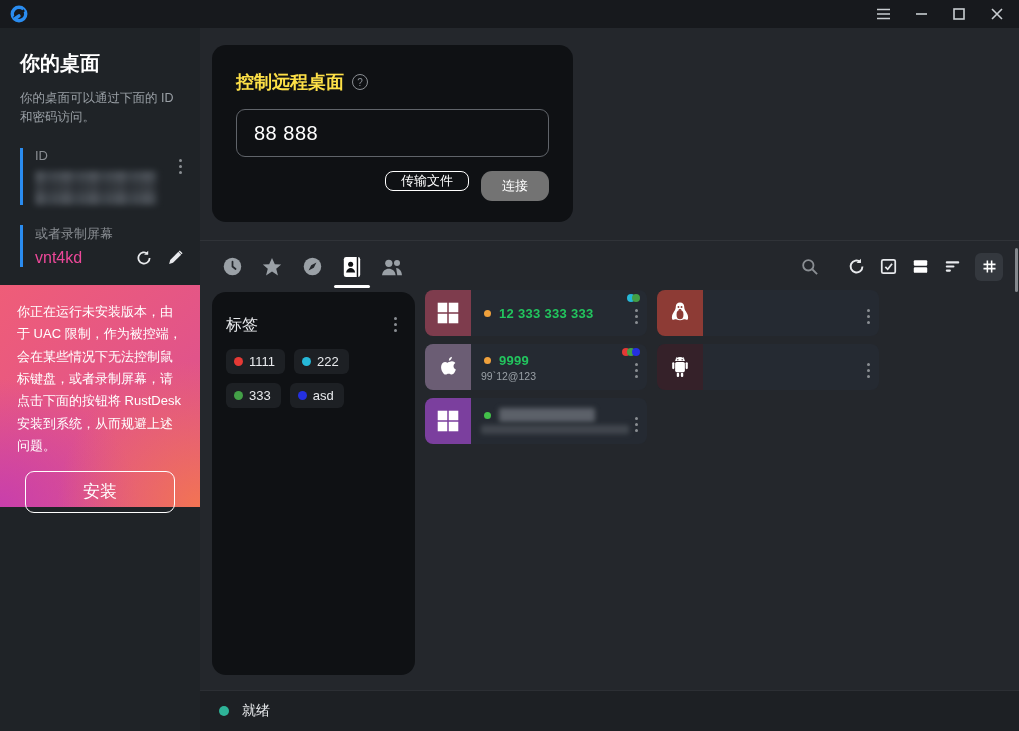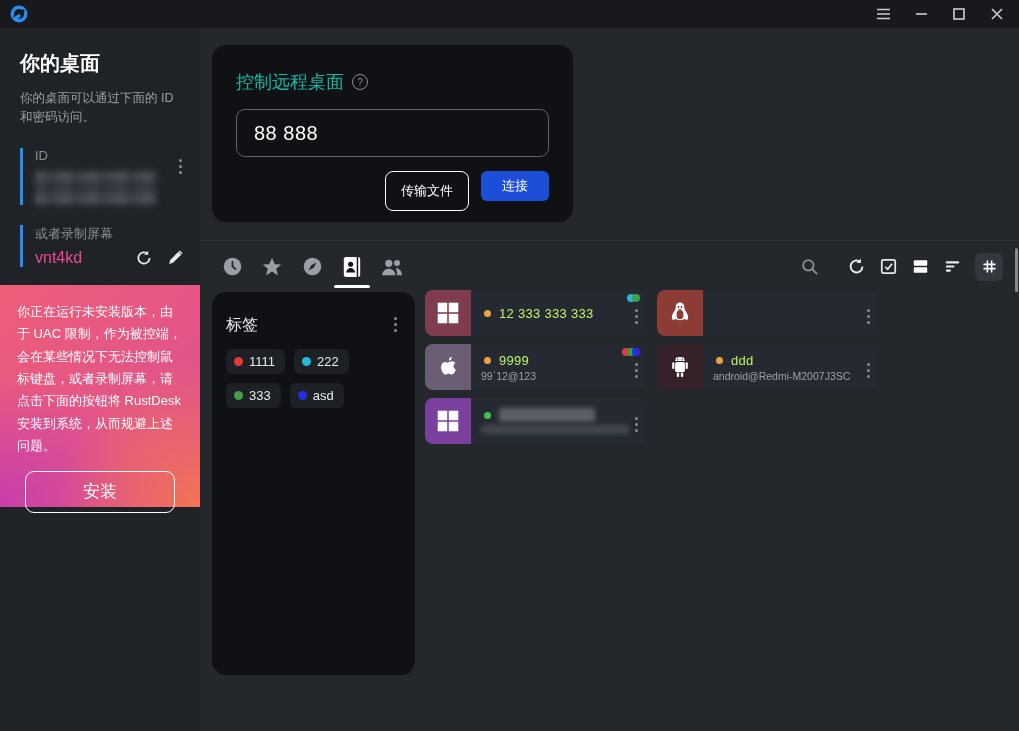--- a/index.html
+++ b/index.html
@@ -41,27 +41,27 @@
       radial-gradient(120% 100% at 0% 100%, rgba(197,60,176,.9) 0%, rgba(197,60,176,0) 58%),
       linear-gradient(135deg,#ef5d78 0%,#d94f94 100%);
     padding:16px 17px 0;}
   .install-text{font-size:13px;line-height:1.72;}
   .install-btn{display:block;margin:13px auto 0;width:150px;height:42px;background:transparent;
     border:1px solid #fff;border-radius:9px;color:#fff;font-size:17px;cursor:pointer;}
 
   
   .connect-card{position:absolute;left:12px;top:17px;width:361px;height:177px;background:#0f1114;border-radius:14px;padding:25px 24px 0;}
   .cc-title-row{display:flex;align-items:center;gap:8px;}
-  .cc-title{color:#14b8a6;font-size:18px;font-weight:400;}
+  .cc-title{color:#fde047;font-size:18px;font-weight:700;}
   .help-circle{width:16px;height:16px;border:1.5px solid #8a8e93;border-radius:50%;color:#8a8e93;
     font-size:10px;display:flex;align-items:center;justify-content:center;cursor:pointer;}
   .cc-input-wrap{margin-top:15px;height:48px;border:1px solid #60646a;border-radius:9px;display:flex;align-items:center;padding:0 15px;}
   .cc-input{flex:1;background:transparent;border:none;outline:none;color:#fff;font-size:20px;letter-spacing:.5px;}
   .cc-btn-row{margin-top:14px;display:flex;justify-content:flex-end;gap:12px;}
-  .btn-outline{height:40px;padding:0 15px;background:transparent;border:1px solid #fff;border-radius:8px;color:#fff;font-size:13px;cursor:pointer;}
+  .btn-outline{height:20px;padding:0 15px;background:transparent;border:1px solid #fff;border-radius:8px;color:#fff;font-size:13px;cursor:pointer;}
   .btn-primary{height:30px;padding:0 21px;border:none;border-radius:6px;color:#fff;font-size:13px;cursor:pointer;}
 
   
   .tabbar{position:absolute;top:212px;left:0;right:0;height:52px;border-top:1px solid #303338;display:flex;align-items:center;padding-left:12px;}
   .tab{position:relative;width:40px;height:52px;display:flex;align-items:center;justify-content:center;cursor:pointer;}
   .tab svg{display:block;}
   .tab .underline{position:absolute;bottom:5px;left:2px;width:36px;height:3px;background:#fff;border-radius:2px;}
   .toolbar{margin-left:auto;display:flex;align-items:center;gap:13px;padding-right:16px;}
   .tool{display:flex;align-items:center;justify-content:center;cursor:pointer;}
   .tool.search{margin-right:14px;}
@@ -78,21 +78,21 @@
   .chip .dot{width:9px;height:9px;border-radius:50%;}
   .chip .lbl{color:#e8eaed;font-size:13px;}
 
   
   .peer-grid{position:absolute;left:225px;top:262px;width:456px;display:grid;grid-template-columns:222px 222px;gap:8px 10px;}
   .peer-card{position:relative;height:46px;background:#252a32;border-radius:8px;display:flex;cursor:pointer;}
   .pc-icon{width:46px;height:46px;border-radius:8px 0 0 8px;flex:none;display:flex;align-items:center;justify-content:center;}
   .pc-body{flex:1;min-width:0;display:flex;flex-direction:column;justify-content:center;padding:0 22px 0 10px;}
   .pc-name-row{display:flex;align-items:center;gap:8px;}
   .pc-status{width:7px;height:7px;border-radius:50%;flex:none;margin-left:3px;}
-  .pc-name{color:#bef264;font-size:13px;font-weight:400;white-space:nowrap;overflow:hidden;letter-spacing:.3px;}
+  .pc-name{color:#22c55e;font-size:13px;font-weight:700;white-space:nowrap;overflow:hidden;letter-spacing:.3px;}
   .pc-sub{color:#9aa0a6;font-size:10.5px;margin-top:2px;white-space:nowrap;overflow:hidden;}
   .pc-sub:empty{display:none;}
   .pc-menu{position:absolute;right:5px;top:50%;transform:translateY(-50%);}
   .pc-menu i{width:3px;height:3px;}
   .pc-tagdots{position:absolute;top:4px;right:7px;display:flex;}
   .pc-tagdots i{width:8px;height:8px;border-radius:50%;margin-left:-3px;}
   .redact-line{border-radius:2px;filter:blur(2.5px);}
 
   
   .statusbar{position:absolute;left:0;right:0;bottom:0;height:41px;background:#1d2024;border-top:1px solid #2c2f34;display:flex;align-items:center;padding-left:19px;gap:13px;}
@@ -184,21 +184,21 @@
       <div class="connect-card">
         <div class="cc-title-row">
           <span class="cc-title">控制远程桌面</span>
           <span class="help-circle">?</span>
         </div>
         <div class="cc-input-wrap">
           <input class="cc-input" value="88 888" style="">
         </div>
         <div class="cc-btn-row">
           <button class="btn-outline">传输文件</button>
-          <button class="btn-primary" style="background: #1d4ed8;">连接</button>
+          <button class="btn-primary" style="background: #737373; border-radius: 11px;">连接</button>
         </div>
       </div>
 
       <div class="tabbar">
         <span class="tab">
           <svg width="21" height="21" viewBox="0 0 24 24">
               <circle cx="12" cy="12" r="10" fill="#9aa0a6"></circle>
               <path d="M12 6.5V12l3.5 2.8" stroke="#24272c" stroke-width="2" fill="none" stroke-linecap="round"></path>
             </svg>
         </span>
@@ -379,27 +379,20 @@
               <path d="M8.7 3.2l1 1.6M15.3 3.2l-1 1.6" stroke="#fff" stroke-width="1"></path>
               <circle cx="10" cy="5.3" r="0.6" fill="#352129"></circle>
                 <circle cx="14" cy="5.3" r="0.6" fill="#352129"></circle>
               <rect x="7.5" y="7.3" width="9" height="9.5" rx="1.5" fill="#fff"></rect>
               <rect x="4.8" y="7.5" width="2" height="6.5" rx="1" fill="#fff"></rect>
               <rect x="17.2" y="7.5" width="2" height="6.5" rx="1" fill="#fff"></rect>
               <rect x="9" y="17.2" width="2.2" height="4" rx="1" fill="#fff"></rect>
               <rect x="12.8" y="17.2" width="2.2" height="4" rx="1" fill="#fff"></rect>
             </svg>
           </div>
-          <div class="pc-body">
-            <div class="pc-name-row">
-              <span class="pc-status" style="background: rgb(240, 161, 60);"></span>
-              <span class="pc-name">ddd</span>
-            </div>
-            <div class="pc-sub">android@Redmi-M2007J3SC</div>
-          </div>
           <span class="pc-menu"><span class="vdots">
                 <i></i>
                 <i></i>
                 <i></i>
               </span></span>
         </div>
 
 
         <div class="peer-card">
           <div class="pc-icon" style="background: rgb(123, 63, 158);">
@@ -419,16 +412,20 @@
           </div>
           <span class="pc-menu"><span class="vdots">
                 <i></i>
                 <i></i>
                 <i></i>
               </span></span>
         </div>
 
       </div>
 
+      <div class="statusbar">
+        <span class="status-dot" style="background: rgb(46, 179, 152);"></span>
+        <span class="status-text">就绪</span>
+      </div>
 
     </div>
   </div>
 </div>
 
 </body></html>

